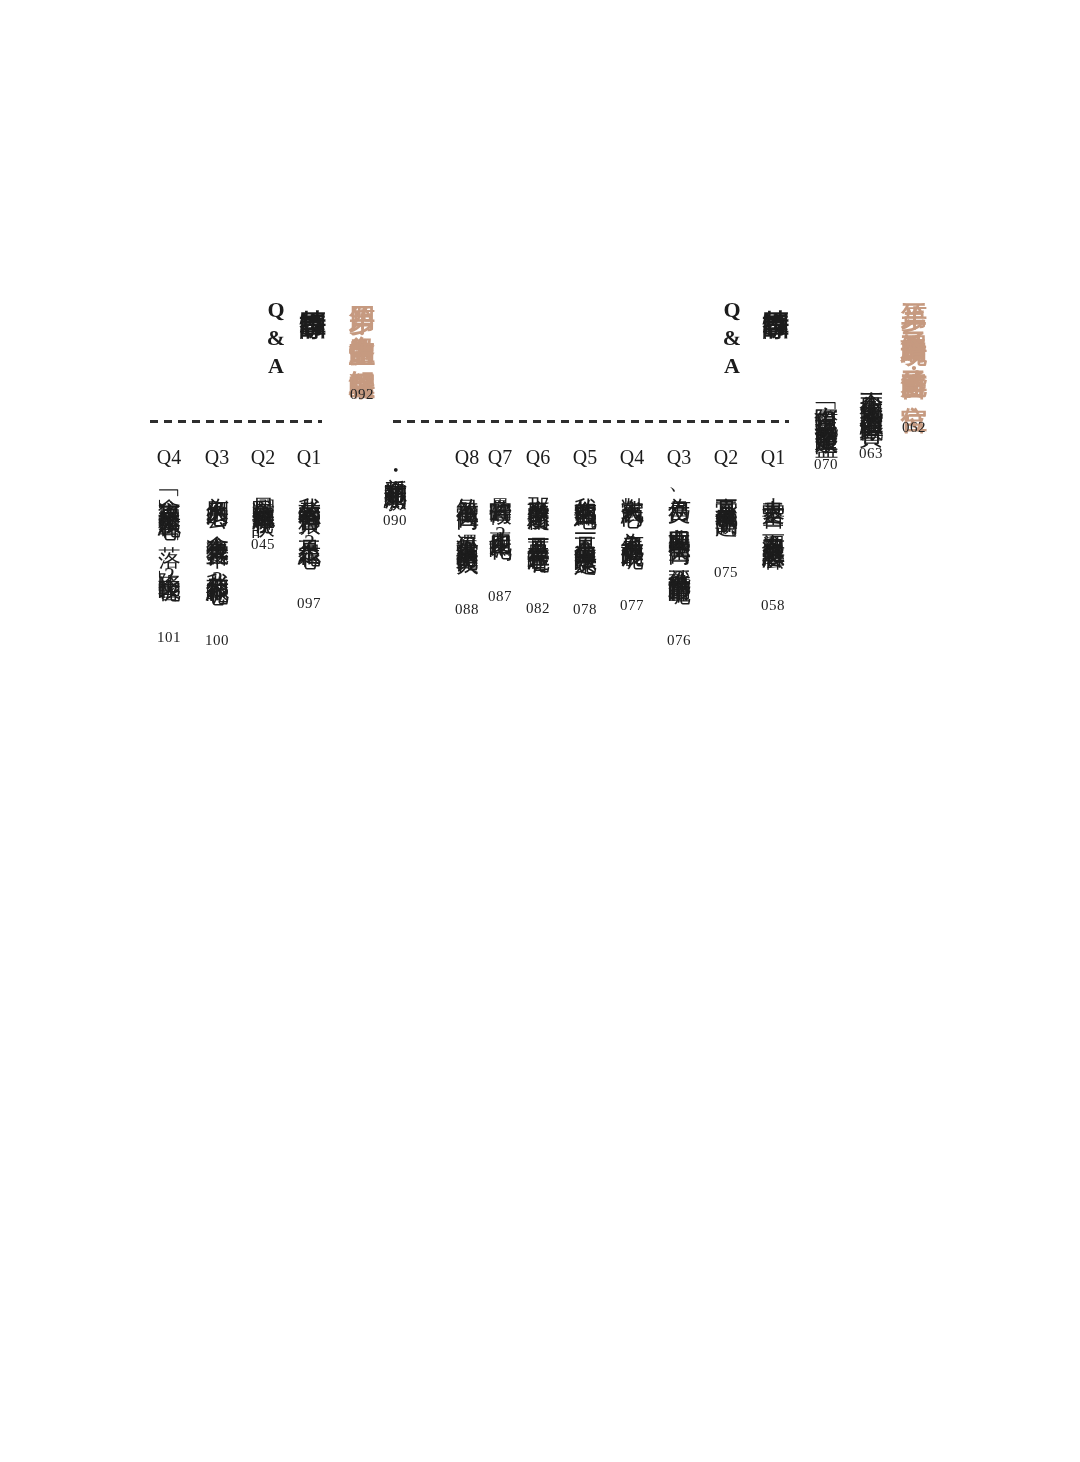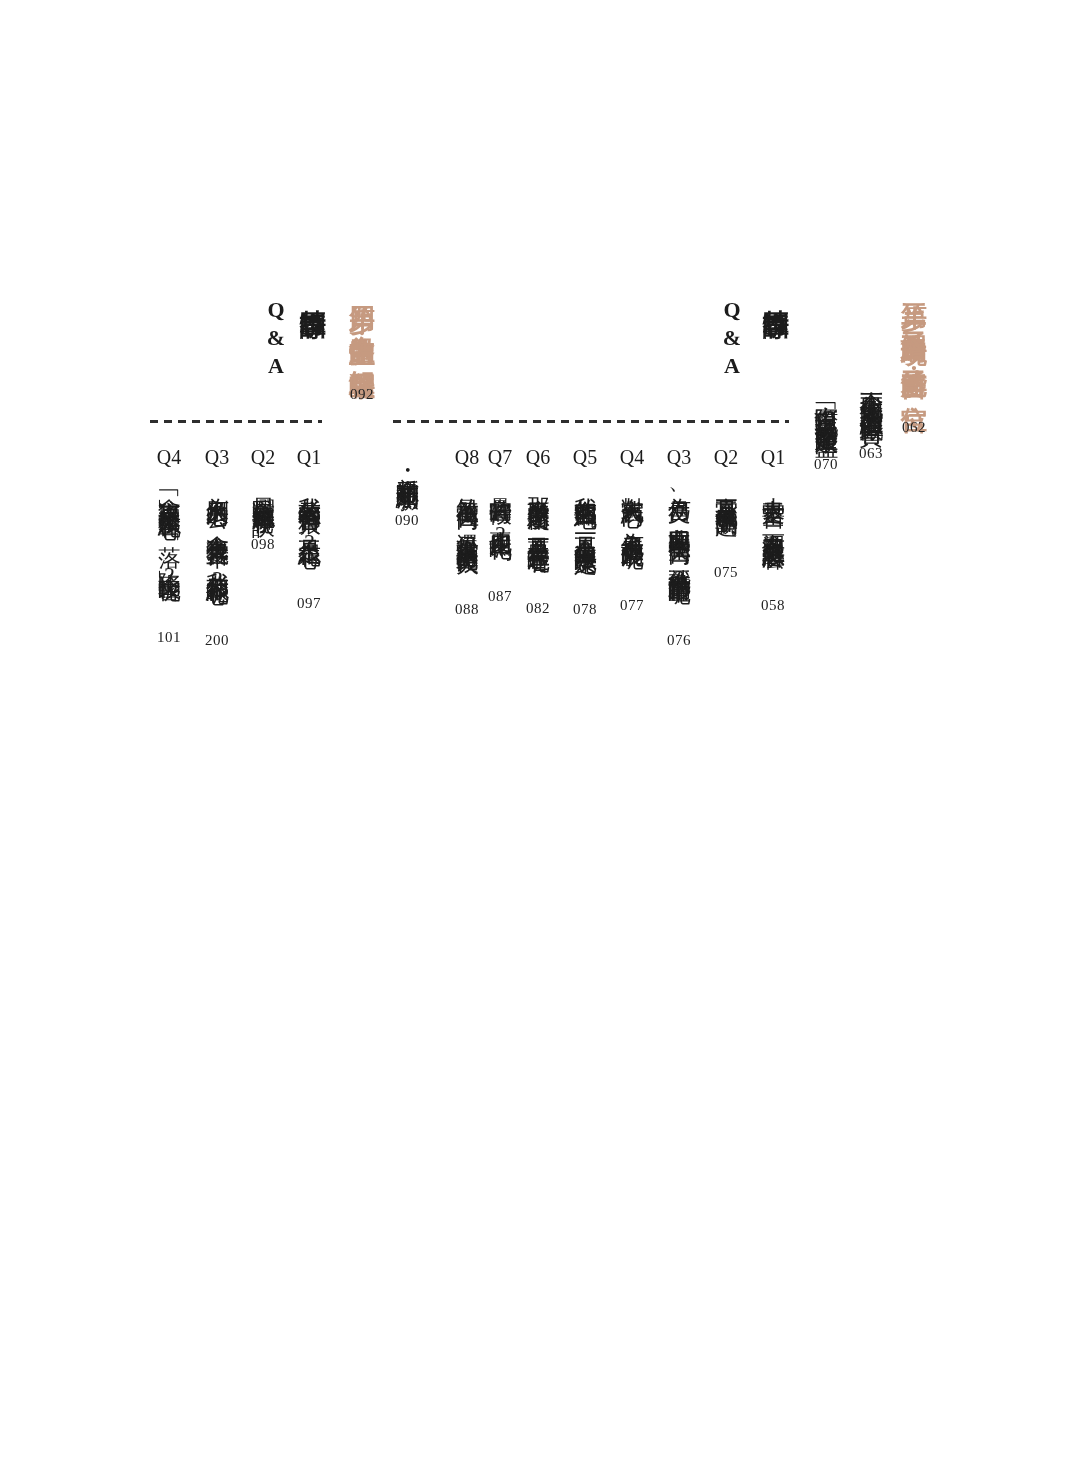--- a/index.html
+++ b/index.html
@@ -122,21 +122,21 @@
     <div class="vtext">疊宮的時候,也要用四化嗎?</div>
     <div class="pnum">087</div>
   </div>
 
   <div class="vcol" style="left:448px; top:446px; width:38px;">
     <div class="qlabel">Q8</div>
     <div class="vtext">煞星放在宮位內,還是從對宮進來的力量比較大?</div>
     <div class="pnum">088</div>
   </div>
 
-  <div class="vcol" style="left:388px; top:458px; width:38px;">
+  <div class="vcol" style="left:376px; top:458px; width:38px;">
     <div class="vtext">・新手村通關小測驗・</div>
     <div class="pnum">090</div>
   </div>
 
   <div class="vcol" style="left:340px; top:286px; width:44px;">
     <div class="vtext accent"><span class="chap-label">第四步</span><span>命盤的主體:解釋星曜</span></div>
     <div class="pnum pnum-big">092</div>
   </div>
 
   <div class="vcol" style="left:293px; top:289px; width:40px;">
@@ -148,27 +148,27 @@
 
   <div class="vcol" style="left:290px; top:446px; width:38px;">
     <div class="qlabel">Q1</div>
     <div class="vtext">我老公的福德宮有貪狼,是不是很花心?</div>
     <div class="pnum">097</div>
   </div>
 
   <div class="vcol" style="left:244px; top:446px; width:38px;">
     <div class="qlabel">Q2</div>
     <div class="vtext">星曜對應宮位的解釋小秘訣</div>
-    <div class="pnum">098</div>
+    <div class="pnum">045</div>
   </div>
 
   <div class="vcol" style="left:198px; top:446px; width:38px;">
     <div class="qlabel">Q3</div>
     <div class="vtext">為何別人的老公,貪狼在夫妻宮很乖,我老公卻很花心呢?</div>
-    <div class="pnum">200</div>
+    <div class="pnum">100</div>
   </div>
 
   <div class="vcol" style="left:150px; top:446px; width:38px;">
     <div class="qlabel">Q4</div>
     <div class="vtext">貪狼「廟」是不是比較不會花心,「落、陷」比較會呢?</div>
     <div class="pnum">101</div>
   </div>
 
 </div>
 

